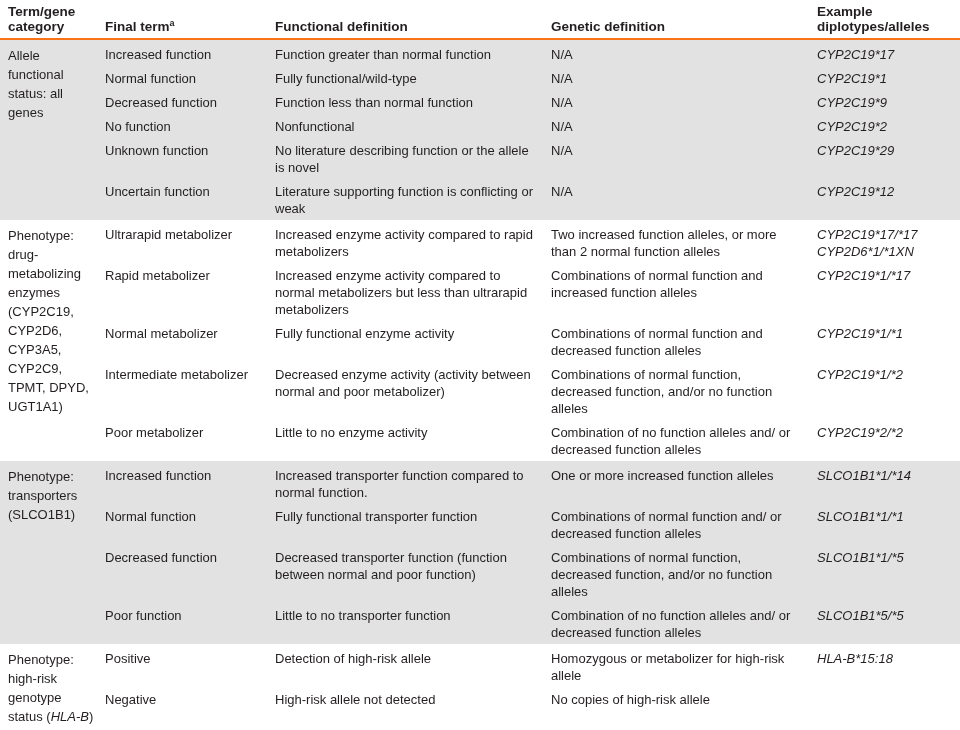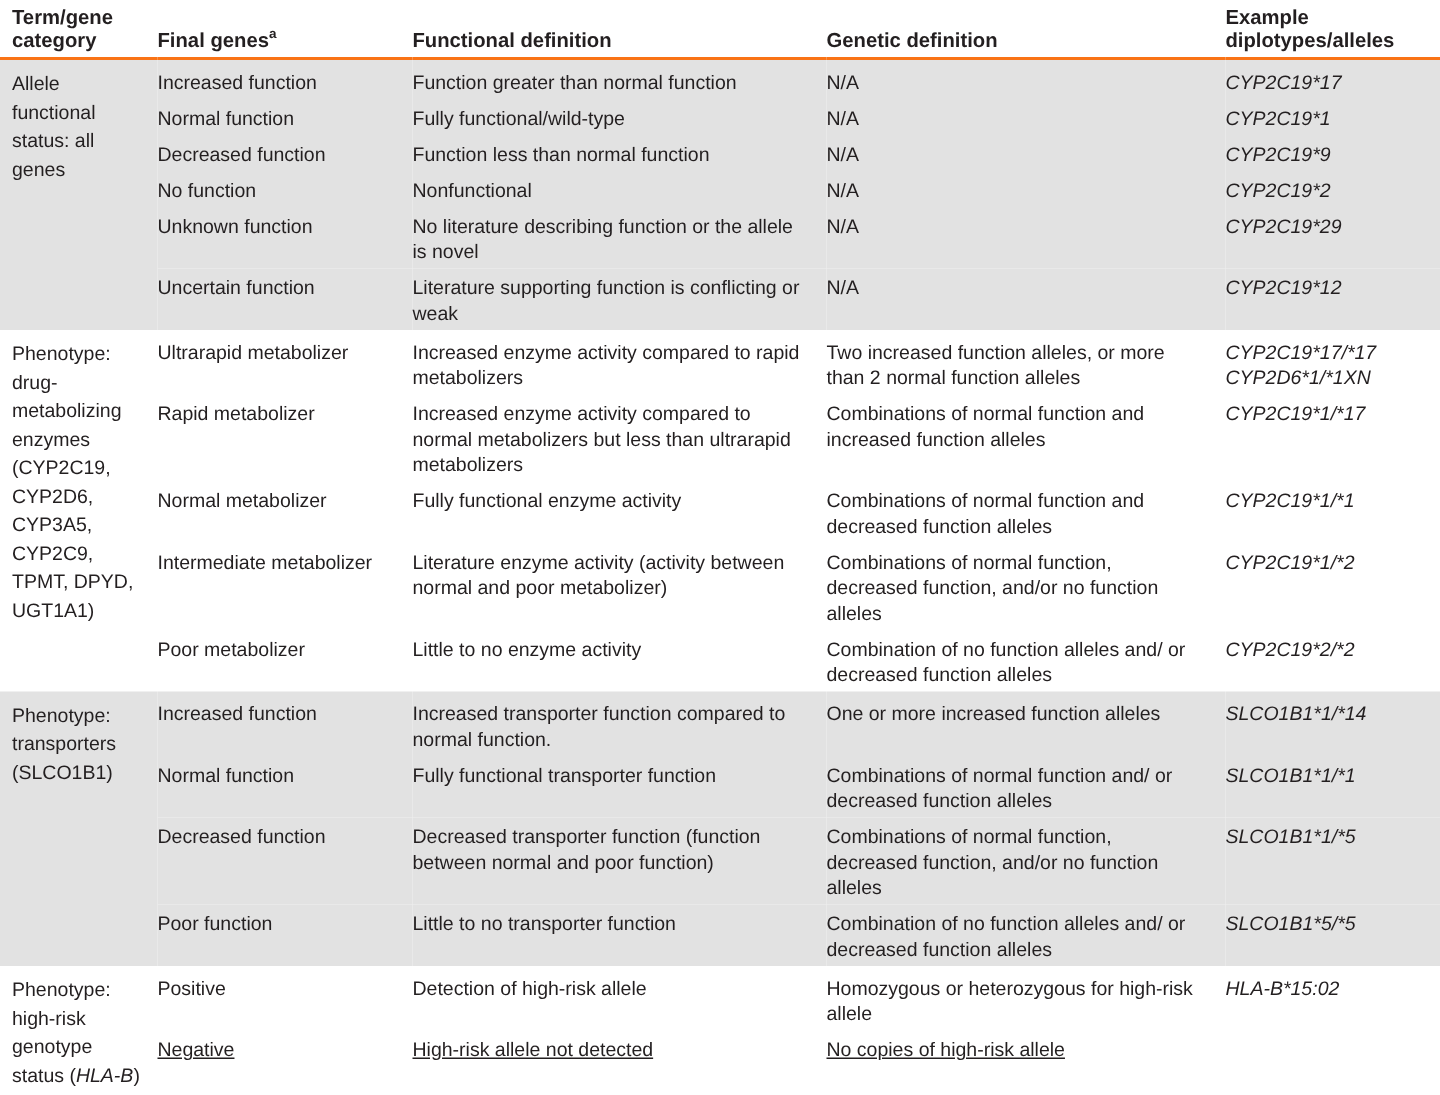--- a/index.html
+++ b/index.html
@@ -18,21 +18,21 @@
     padding: 4px 8px 4px 0;
     border-bottom: 2px solid #f97316;
   }
   td {
     vertical-align: top;
     font-size: 13px; line-height: 17px;
     padding: 4px 12px 3px 0;
   }
   tbody.shaded td { background: #e2e2e2; }
   tbody tr:first-child td { padding-top: 6px; }
-  tbody:last-of-type tr:last-child td { padding-bottom: 22px; text-decoration: underline; }
+  tbody:last-of-type tr:last-child td { padding-bottom: 22px; }
 
   .c-cat  { padding-left: 8px;  padding-right: 8px; }
   td.c-cat { line-height: 19px; }
   .c-term { padding-right: 20px; }
   .c-func { padding-right: 16px; }
   .c-gen  { padding-right: 14px; }
   .c-ex   { padding-right: 4px; }
   td.c-ex { font-style: italic; }
   .exline { display: block; }
   .it { font-style: italic; text-align: right; }
@@ -51,21 +51,21 @@
   <colgroup>
     <col style="width:105px">
       <col style="width:170px">
       <col style="width:276px">
       <col style="width:266px">
       <col style="width:143px">
   </colgroup>
   <thead>
     <tr>
       <th class="c-cat">Term/gene category</th>
-      <th class="c-term"><span>Final genes</span><sup>a</sup></th>
+      <th class="c-term"><span>Final term</span><sup>a</sup></th>
       <th class="c-func">Functional definition</th>
       <th class="c-gen">Genetic definition</th>
       <th class="c-ex">Example diplotypes/alleles</th>
     </tr>
   </thead>
 
   <tbody class="shaded">
     <tr>
       <td class="c-cat" rowspan="6"><span>Allele functional status: all genes</span><span class="it"></span><span></span></td>
       <td class="c-term">Increased function</td>
@@ -139,21 +139,21 @@
     <tr>
       <td class="c-term">Normal metabolizer</td>
       <td class="c-func">Fully functional enzyme activity</td>
       <td class="c-gen">Combinations of normal function and decreased function alleles</td>
       <td class="c-ex">
           <span class="exline">CYP2C19*1/*1</span>
         </td>
     </tr>
     <tr>
       <td class="c-term">Intermediate metabolizer</td>
-      <td class="c-func">Literature enzyme activity (activity between normal and poor metabolizer)</td>
+      <td class="c-func">Decreased enzyme activity (activity between normal and poor metabolizer)</td>
       <td class="c-gen">Combinations of normal function, decreased function, and/or no function alleles</td>
       <td class="c-ex">
           <span class="exline">CYP2C19*1/*2</span>
         </td>
     </tr>
     <tr>
       <td class="c-term">Poor metabolizer</td>
       <td class="c-func">Little to no enzyme activity</td>
       <td class="c-gen">Combination of no function alleles and/ or decreased function alleles</td>
       <td class="c-ex">
@@ -196,23 +196,23 @@
           <span class="exline">SLCO1B1*5/*5</span>
         </td>
     </tr>
   </tbody>
 
   <tbody>
     <tr>
       <td class="c-cat" rowspan="2"><span>Phenotype: high-risk genotype status (</span><span class="it">HLA-B</span><span>)</span></td>
       <td class="c-term">Positive</td>
       <td class="c-func">Detection of high-risk allele</td>
-      <td class="c-gen">Homozygous or heterozygous for high-risk allele</td>
-      <td class="c-ex">
-          <span class="exline">HLA-B*15:02</span>
+      <td class="c-gen">Homozygous or metabolizer for high-risk allele</td>
+      <td class="c-ex">
+          <span class="exline">HLA-B*15:18</span>
         </td>
     </tr>
     <tr>
       <td class="c-term">Negative</td>
       <td class="c-func">High-risk allele not detected</td>
       <td class="c-gen">No copies of high-risk allele</td>
       <td class="c-ex"></td>
     </tr>
   </tbody>
 </table>

